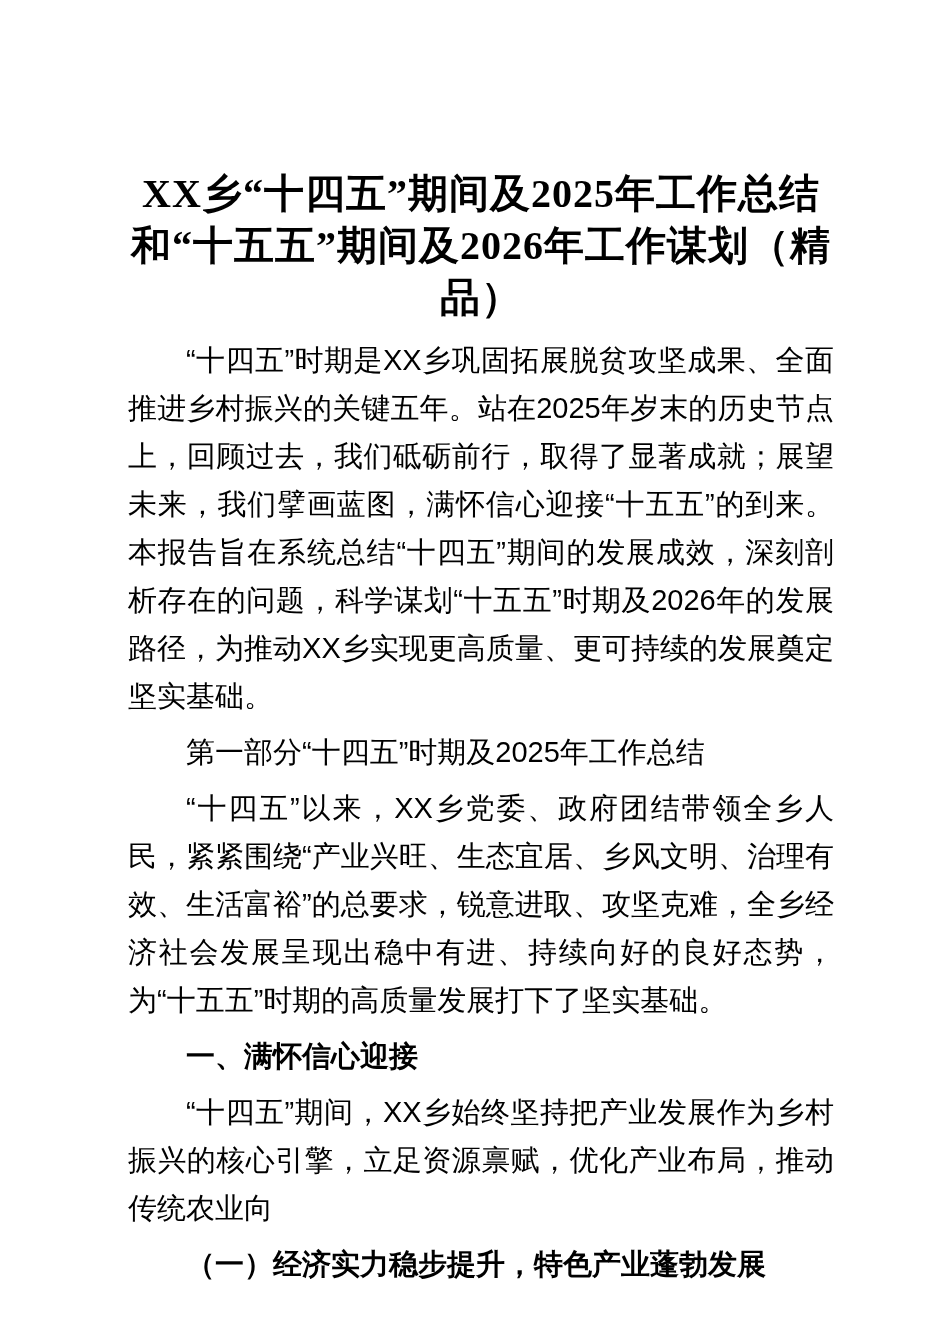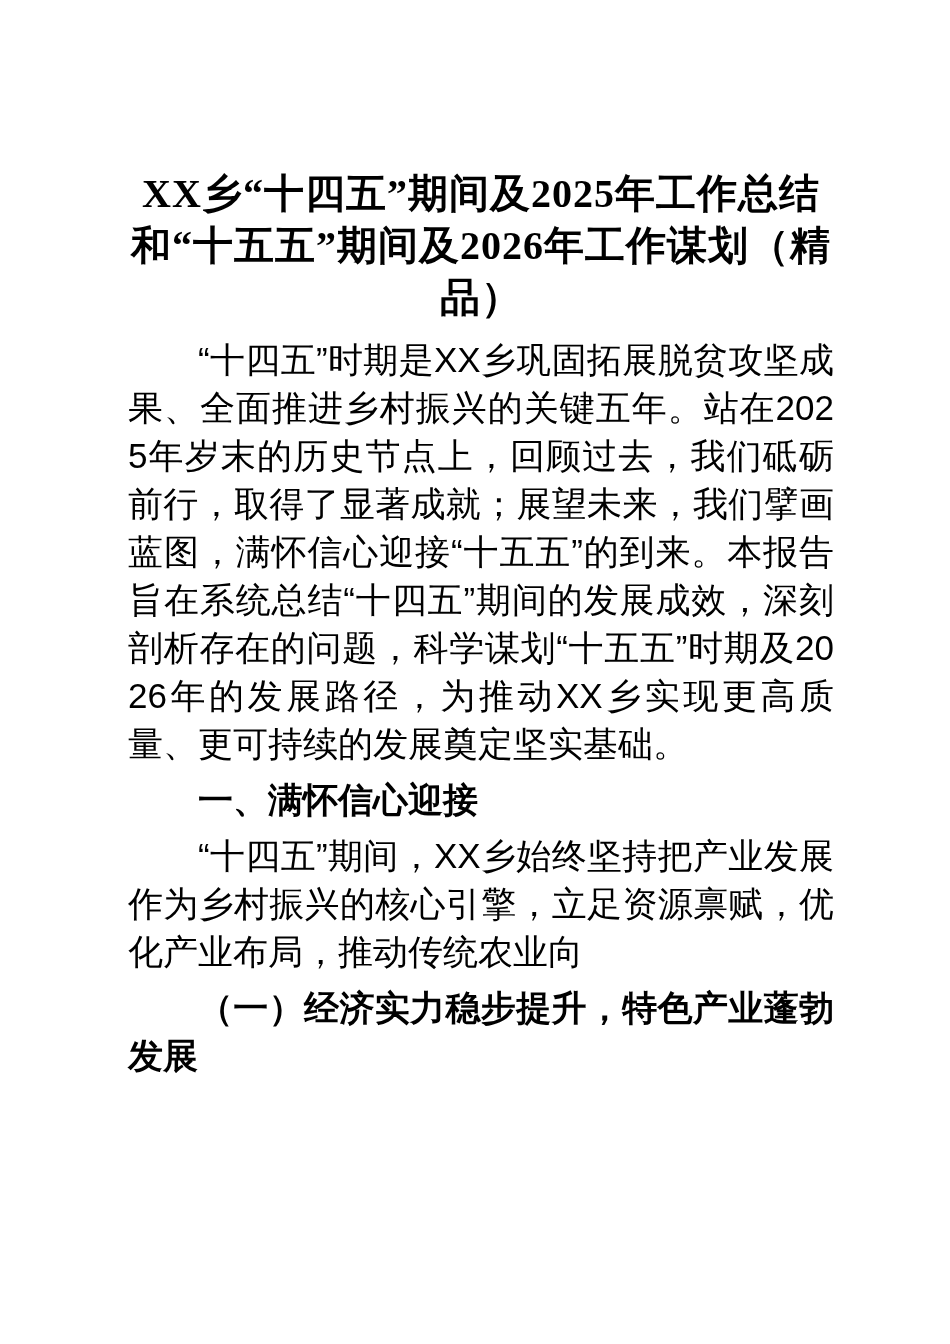--- a/index.html
+++ b/index.html
@@ -22,42 +22,44 @@
     font-family: "Liberation Serif", "DejaVu Serif", serif;
     font-weight: 700;
     font-size: 40px;
     line-height: 52px;
     letter-spacing: 1px;
     text-align: center;
     margin: 0 0 12px 0;
     color: #000000;
   }
   .para {
-    font-size: 35px;
+    font-size: 29px;
     line-height: 48px;
     margin: 0 0 8px 0;
     text-align: justify;
     text-indent: 2em;
     color: #000000;
     word-break: break-all;
   }
   .para.heading {
     font-weight: 700;
   }
 </style>
 </head>
 <body>
 
 <div class="page">
 
   <h1 class="doc-title">XX乡“十四五”期间及2025年工作总结和“十五五”期间及2026年工作谋划（精品）</h1>
 
   <p class="para body">“十四五”时期是XX乡巩固拓展脱贫攻坚成果、全面推进乡村振兴的关键五年。站在2025年岁末的历史节点上，回顾过去，我们砥砺前行，取得了显著成就；展望未来，我们擘画蓝图，满怀信心迎接“十五五”的到来。本报告旨在系统总结“十四五”期间的发展成效，深刻剖析存在的问题，科学谋划“十五五”时期及2026年的发展路径，为推动XX乡实现更高质量、更可持续的发展奠定坚实基础。</p>
 
+  <p class="para body">第一部分“十四五”时期及2025年工作总结</p>
 
+  <p class="para body">“十四五”以来，XX乡党委、政府团结带领全乡人民，紧紧围绕“产业兴旺、生态宜居、乡风文明、治理有效、生活富裕”的总要求，锐意进取、攻坚克难，全乡经济社会发展呈现出稳中有进、持续向好的良好态势，为“十五五”时期的高质量发展打下了坚实基础。</p>
 
   <p class="para heading">一、满怀信心迎接</p>
 
   <p class="para body">“十四五”期间，XX乡始终坚持把产业发展作为乡村振兴的核心引擎，立足资源禀赋，优化产业布局，推动传统农业向</p>
 
   <p class="para heading">（一）经济实力稳步提升，特色产业蓬勃发展</p>
 
 </div>
 
 </body></html>

